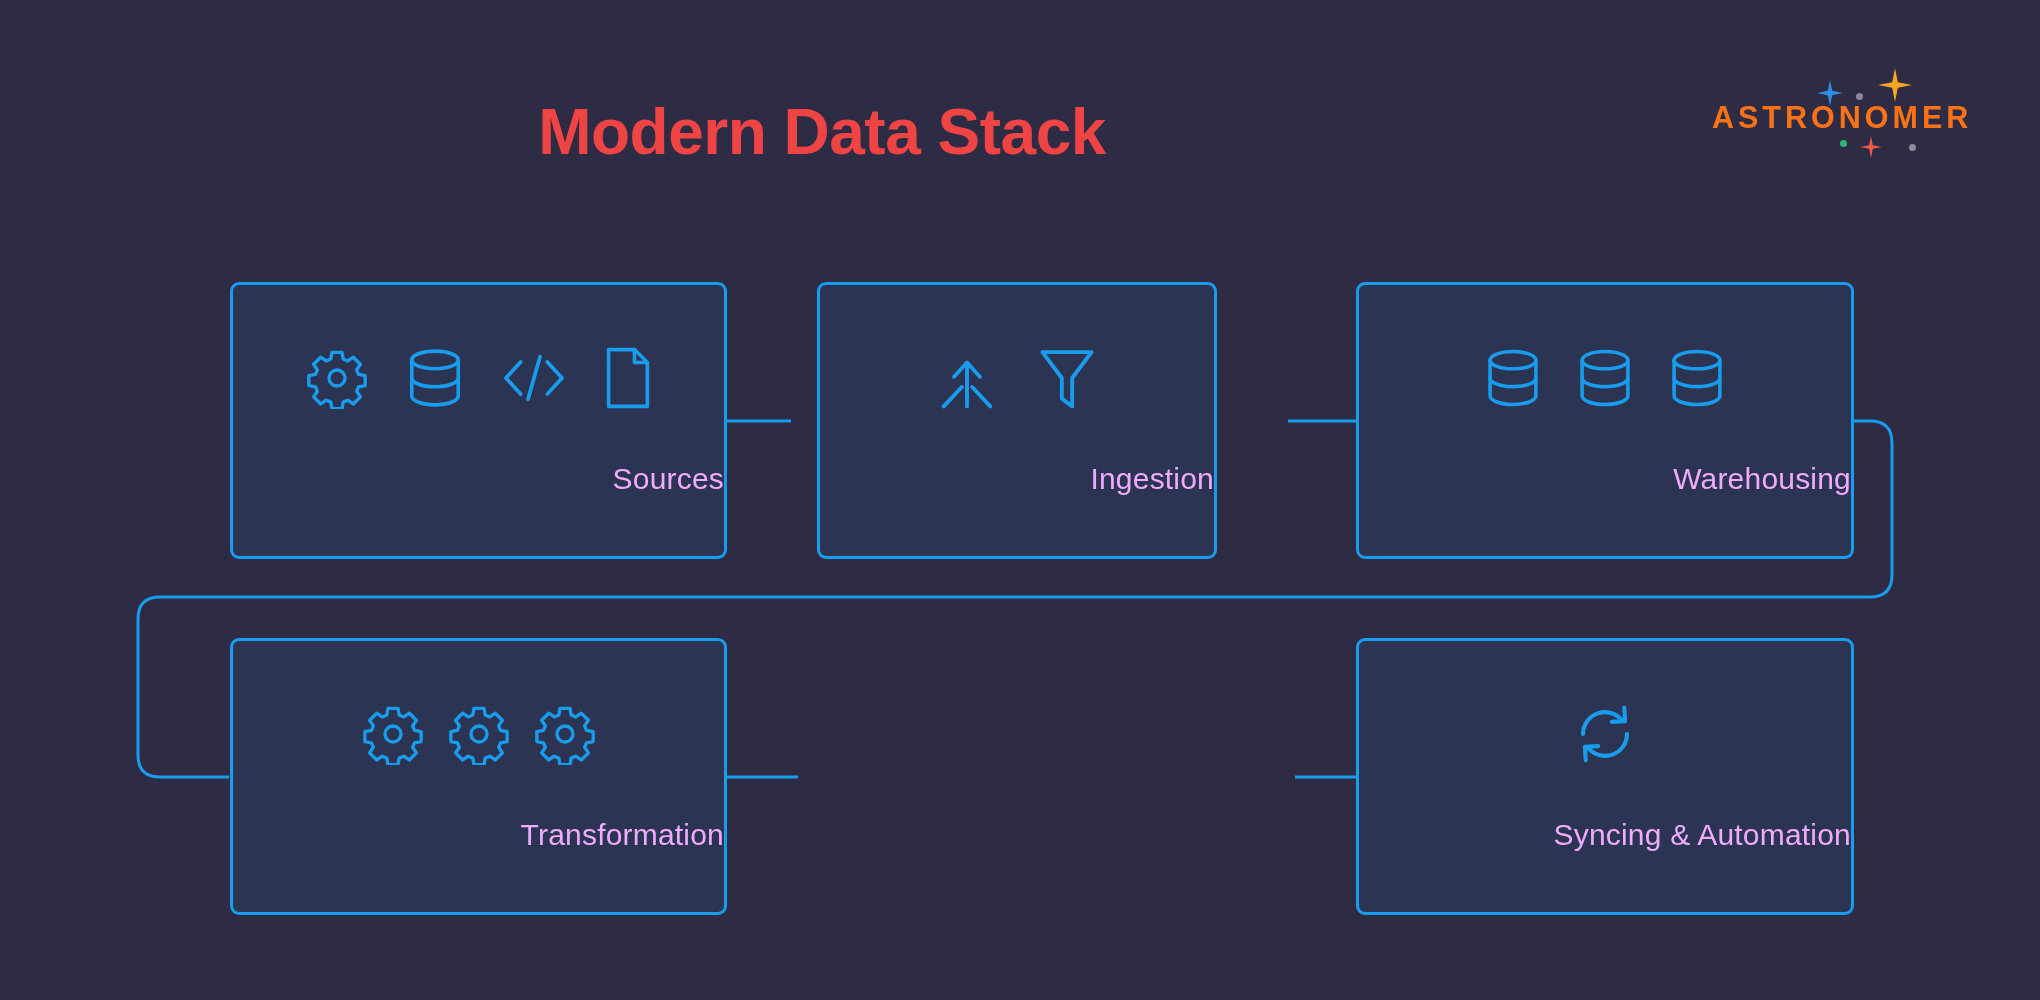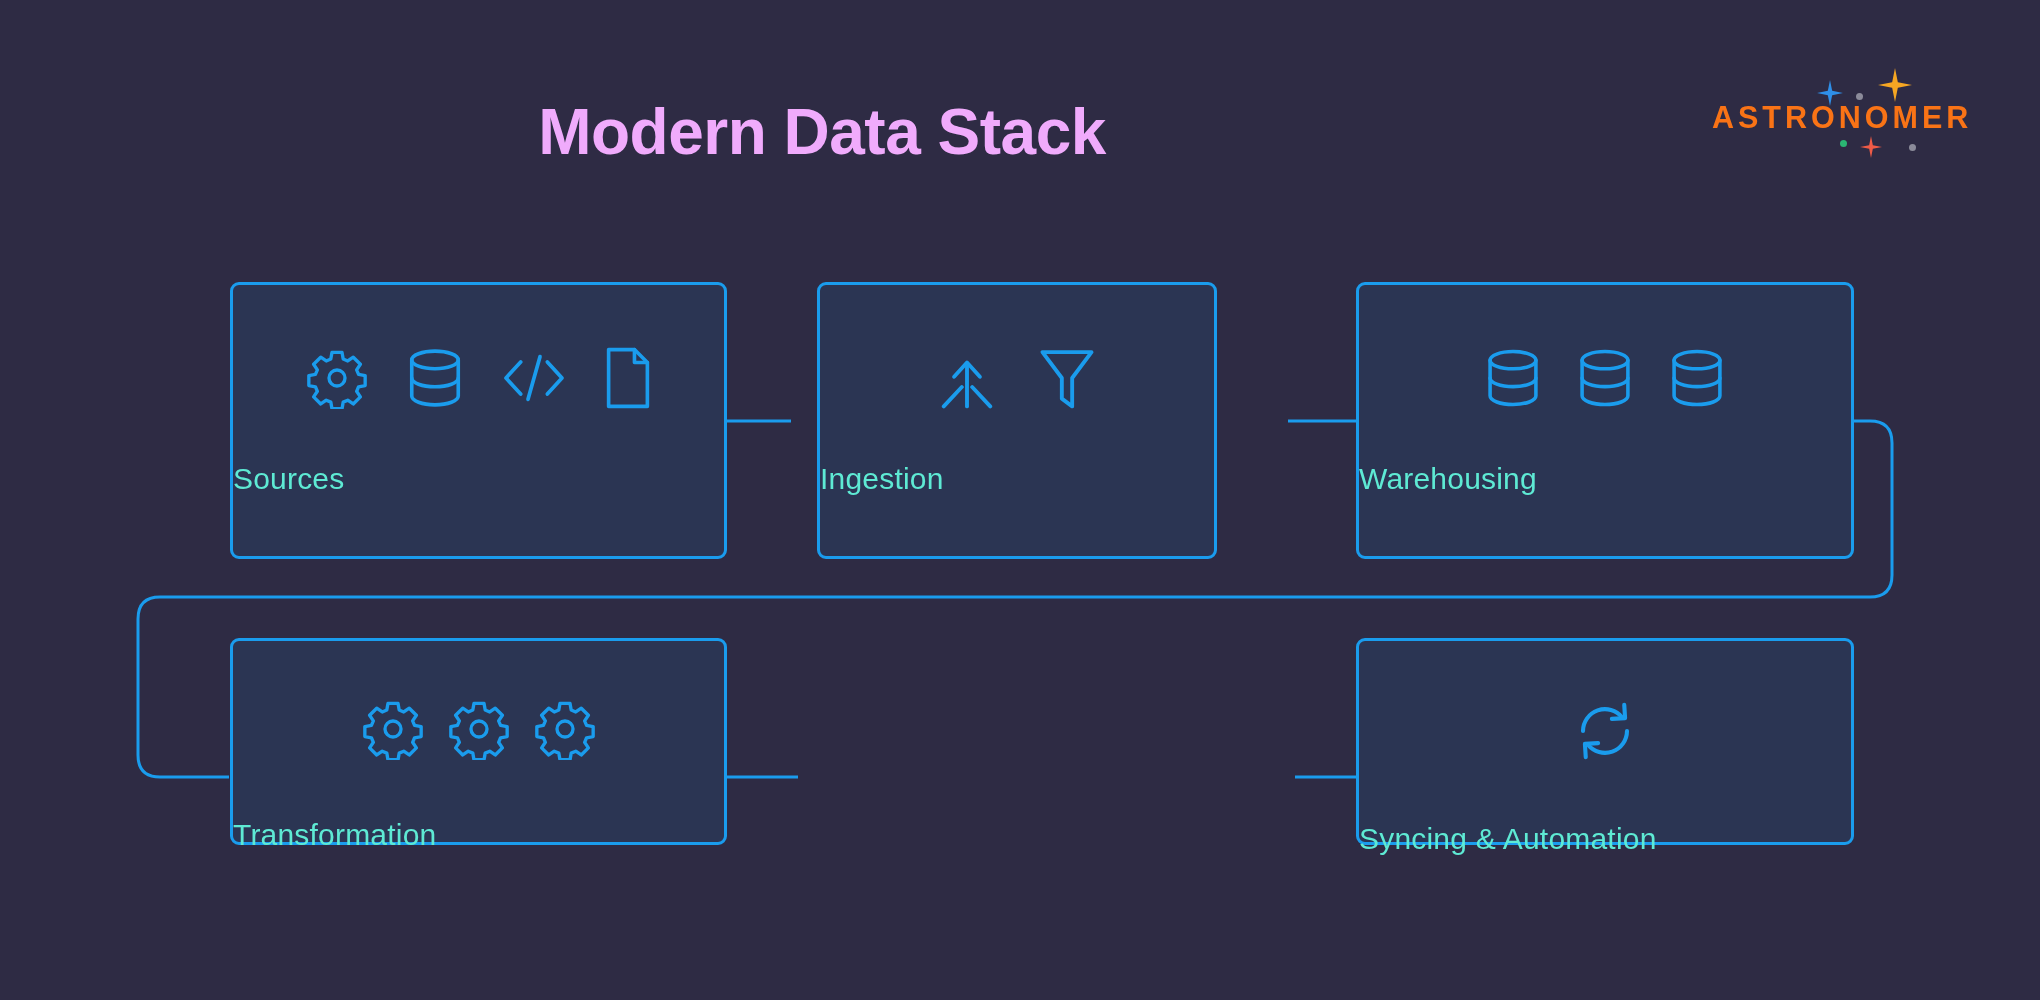--- a/index.html
+++ b/index.html
@@ -18,21 +18,21 @@
     font-size:30.5px; font-weight:700; letter-spacing:4.0px;
     color:#f97316; line-height:1; white-space:nowrap;
     font-family:"Liberation Sans", sans-serif;
   }
   .spark { position:absolute; }
   .dot { position:absolute; border-radius:50%; }
 
   
   .title {
     position:absolute; left:0; top:96px; width:1644px;
-    text-align:center; color:#f0abfc;
+    text-align:center; color:#ef4444;
     font-size:64px; font-weight:700; letter-spacing:-0.5px;
     line-height:1.15;
     font-family:"Liberation Sans", sans-serif;
   }
 
   
   .wires { position:absolute; left:0; top:0; width:2040px; height:1000px; }
 
   
   .card {
@@ -42,34 +42,34 @@
     border-radius:9px;
     display:flex; flex-direction:column;
     align-items:center; justify-content:flex-start;
   }
   .icon-row {
     display:flex; align-items:center; justify-content:center;
     width:100%;
   }
   .icon-row svg { display:block; }
   .card-label {
-    width:100%; text-align:left;
-    color:#5eead4; font-size:30px; font-weight:400;
+    width:100%; text-align:right;
+    color:#f0abfc; font-size:30px; font-weight:400;
     letter-spacing:0.2px; line-height:1;
     font-family:"Liberation Sans", sans-serif;
     white-space:nowrap;
   }
 
   
   .row1 { top:282px; height:277px; }
   .row1 .icon-row { margin-top:57px; height:72px; }
   .row1 .card-label { margin-top:50px; }
 
   
-  .row2 { top:638px; height:207px;gap:10px; }
+  .row2 { top:638px; height:277px; }
   .row2 .icon-row { margin-top:57px; height:72px; }
   .row2 .card-label { margin-top:50px; }
 
   .c-sources        { left:230px;  width:497px; }
   .c-ingestion      { left:817px;  width:400px; }
   .c-warehousing    { left:1356px; width:498px; }
   .c-transformation { left:230px;  width:497px; }
   .c-visualization  { left:795px;  width:500px; }
   .c-syncing        { left:1356px; width:498px; }
 </style>

